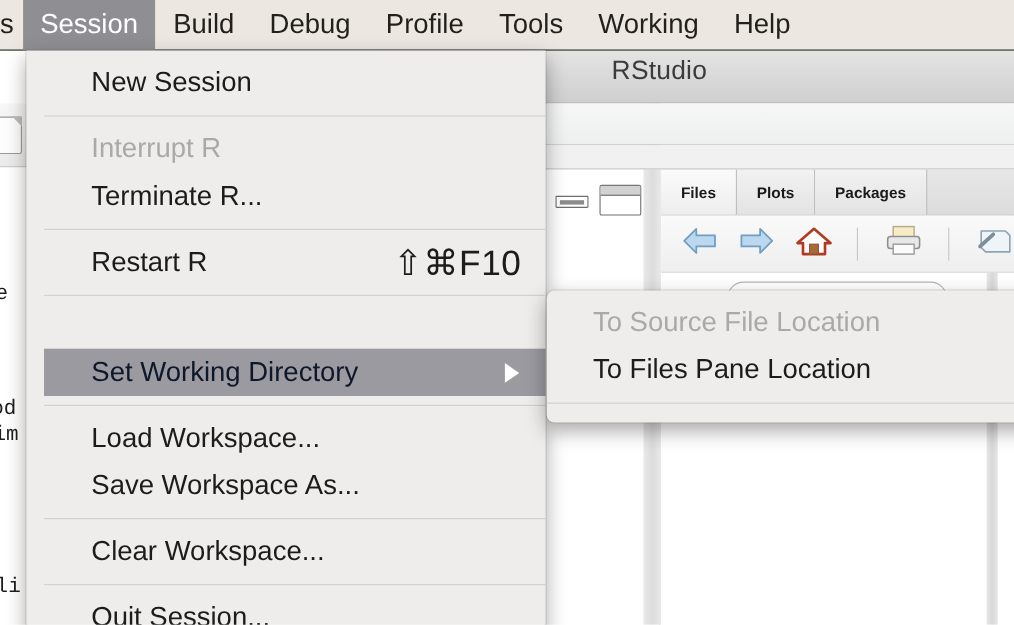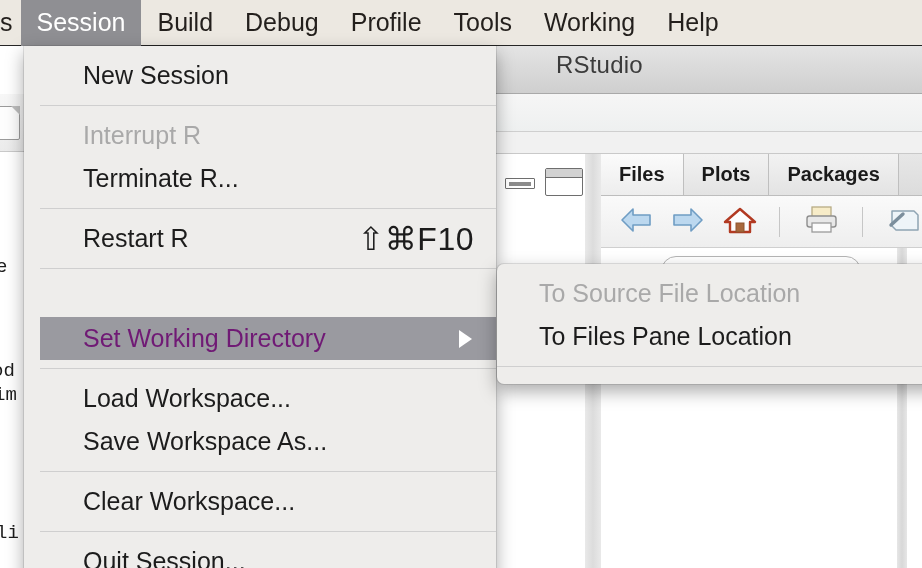--- a/index.html
+++ b/index.html
@@ -88,21 +88,21 @@
     position:absolute; left:601px; top:94px; right:0; bottom:0;
     background:#ffffff;
   }
   .tabstrip {
     position:absolute; left:0; top:60px; right:0; height:42px;
     background:linear-gradient(#e7e7e7,#dcdcdc);
     border-bottom:1px solid #bdbdbd; display:flex; align-items:stretch;
   }
   .tab {
     padding:0 18px; display:flex; align-items:center; justify-content:center;
-    font-size:20px; font-weight:bold; color:#1a1a1a;
+    font-size:14px; font-weight:bold; color:#1a1a1a;
     border-right:1px solid #bfbfbf;
     background:linear-gradient(#f2f2f2,#e3e3e3);
   }
   .tab.active { background:linear-gradient(#fbfbfb,#ededed); }
   .files-toolbar {
     position:absolute; left:0; top:102px; right:0; height:52px;
     background:linear-gradient(#fafafa,#eeeeee);
     border-bottom:1px solid #cfcfcf;
     display:flex; align-items:center; padding-left:18px; gap:18px;
   }
@@ -138,21 +138,21 @@
     box-shadow:0 7px 18px rgba(0,0,0,.34), 0 0 0 1px rgba(0,0,0,.10);
     padding:8px 0 9px 16px;
     z-index:40;
   }
   .mi {
     height:43px; display:flex; align-items:center;
     padding:0 22px 0 43px;
     font-size:25px; color:#1c1c1c; white-space:nowrap; position:relative;
   }
   .mi.disabled { color:#a9a9a9; }
-  .mi.selected { background:#9a9aa0; color:#701a75;margin-top:48px; }
+  .mi.selected { background:#9a9aa0; color:#0f172a;margin-top:48px; }
   .mi .shortcut {
     position:absolute; right:22px; font-size:32px; letter-spacing:.5px;
   }
   .mi .submenu-arrow {
     position:absolute; right:24px;
     width:0; height:0;
     border-style:solid; border-width:9px 0 9px 13px;
     border-color:transparent transparent transparent #ffffff;
   }
   .sep { height:1px; background:#cfcfcf; margin:8px 0 8px 0; }

